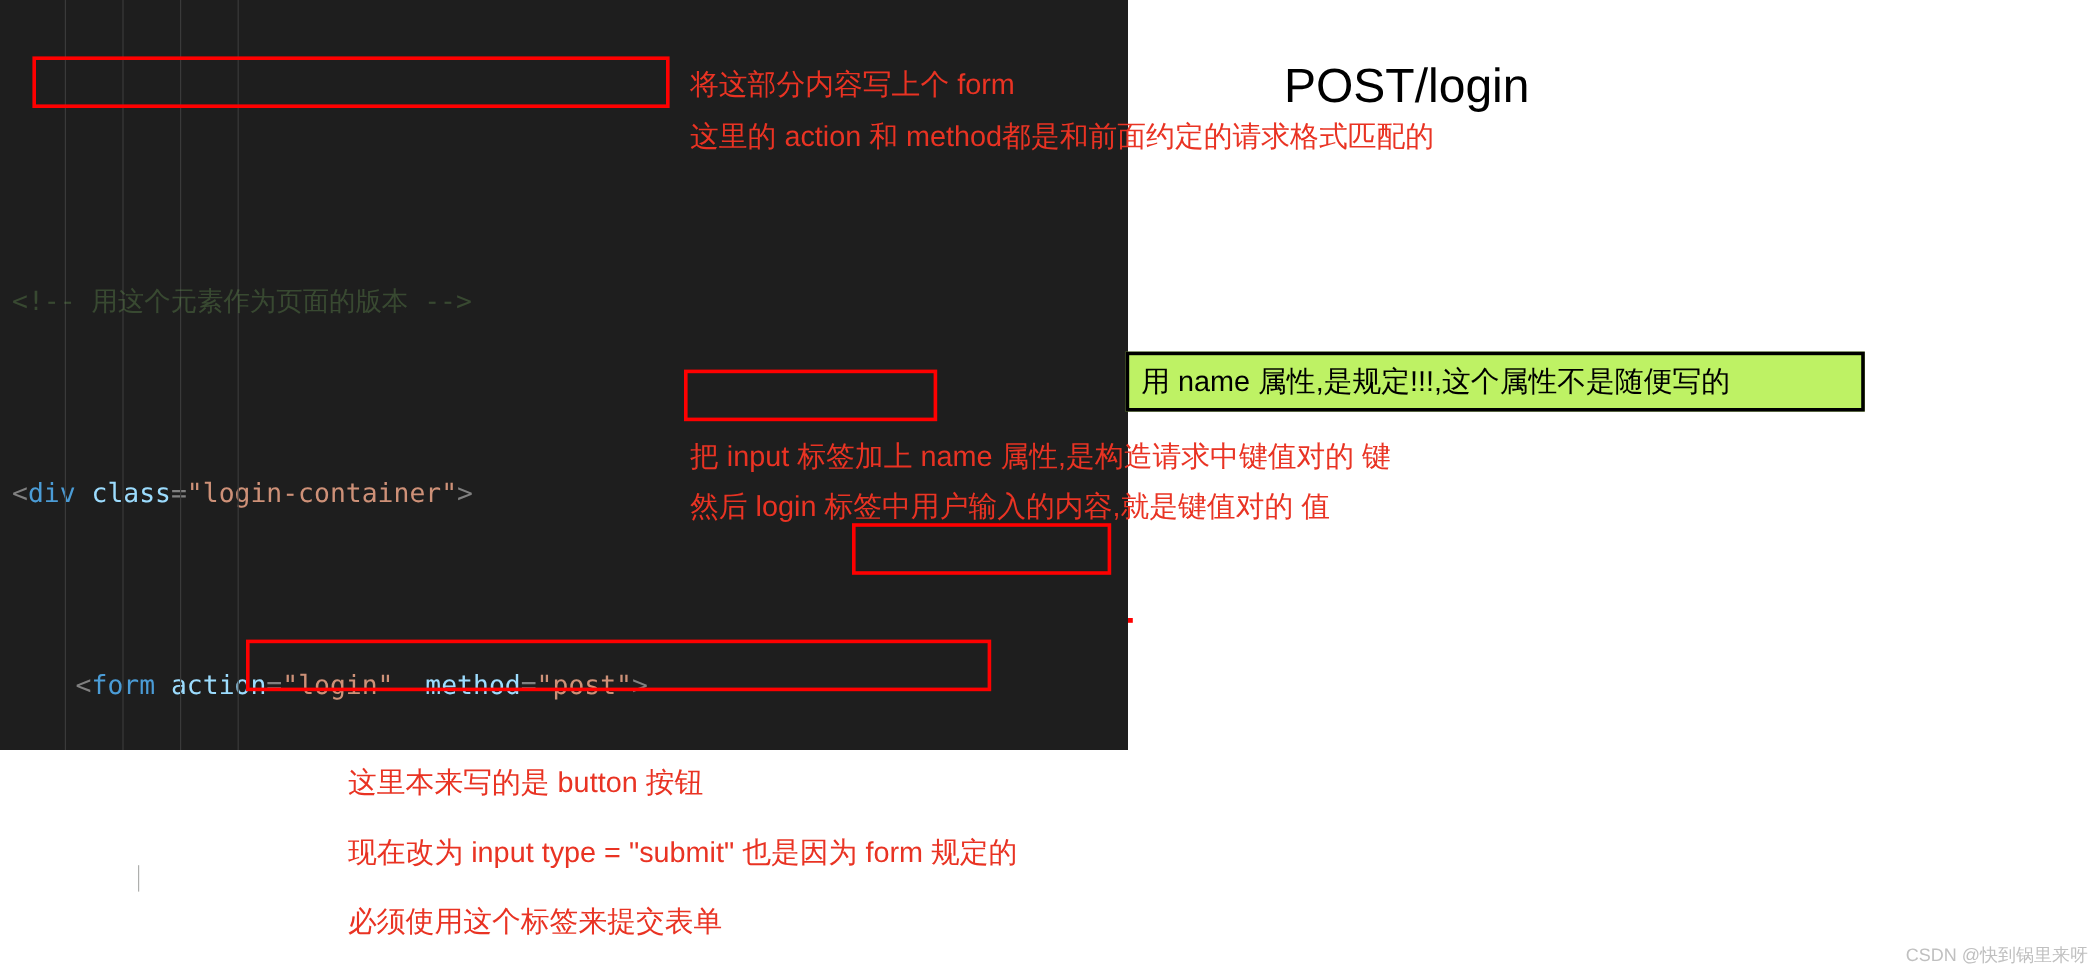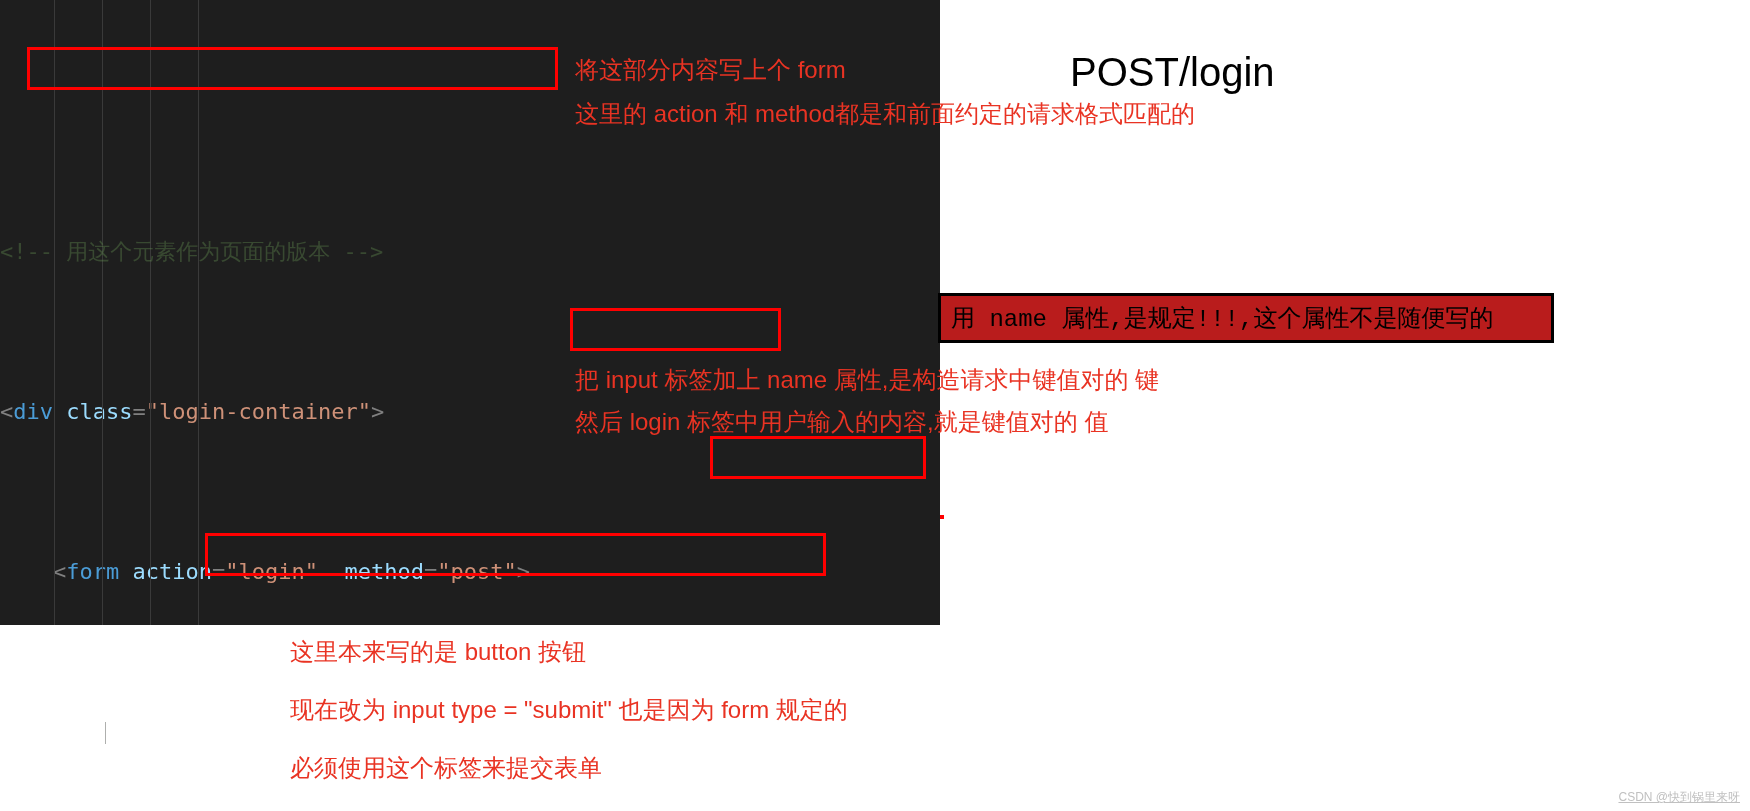--- a/index.html
+++ b/index.html
@@ -33,41 +33,41 @@
     bottom: 0;
     width: 1px;
     background: #3a3a3a;
   }
   .tag    { color:#4b9cd6; }
   .attr   { color:#9cdcfe;margin-top:36px; }
   .str    { color:#ce9178; }
   .punct  { color:#808080; }
   .comment{ color:#6a9955; }
 
-  .code-line { }
+  .code-line { padding-left: 10px; }
 
   .annot {
     position: absolute;
     color: #e93323;
     font-size: 24px;
     font-family: "Microsoft YaHei", sans-serif;
   }
   .side-title {
     position: absolute;
     font-size: 40px;
     font-family: "Microsoft YaHei", sans-serif;
     color: #000;
   }
   .callout-box {
     position: absolute;
     border: 3px solid #000;
-    background: #b91c1c;
+    background: #bef264;
     padding: 6px 10px;
     font-size: 24px;
-    font-family: Liberation Mono, monospace;
+    font-family: Liberation Sans, sans-serif;
     color: #000;
   }
   .hl-red {
     position: absolute;
     border: 3px solid #ff0000;
     background: transparent;
     pointer-events: none;
   }
   .cursor {
     display:inline-block;
@@ -75,23 +75,22 @@
     height:22px;
     background:#aeafad;
     vertical-align: middle;
     margin-left:-1px;
   }
   .watermark {
     position:absolute;
     right:10px;
     bottom:5px;
     color:#c0c0c0;
-    font-size:12px;
+    font-size:15px;
     font-family:"Microsoft YaHei",sans-serif;
-    text-decoration:underline;
   }
   .dot { position:absolute; width:4px; height:4px; background:#f00; }
 </style>
 </head>
 <body>
 
 <div class="editor">
   <div class="guide" style="left:54px"></div>
   <div class="guide" style="left:102px"></div>
   <div class="guide" style="left:150px"></div>

